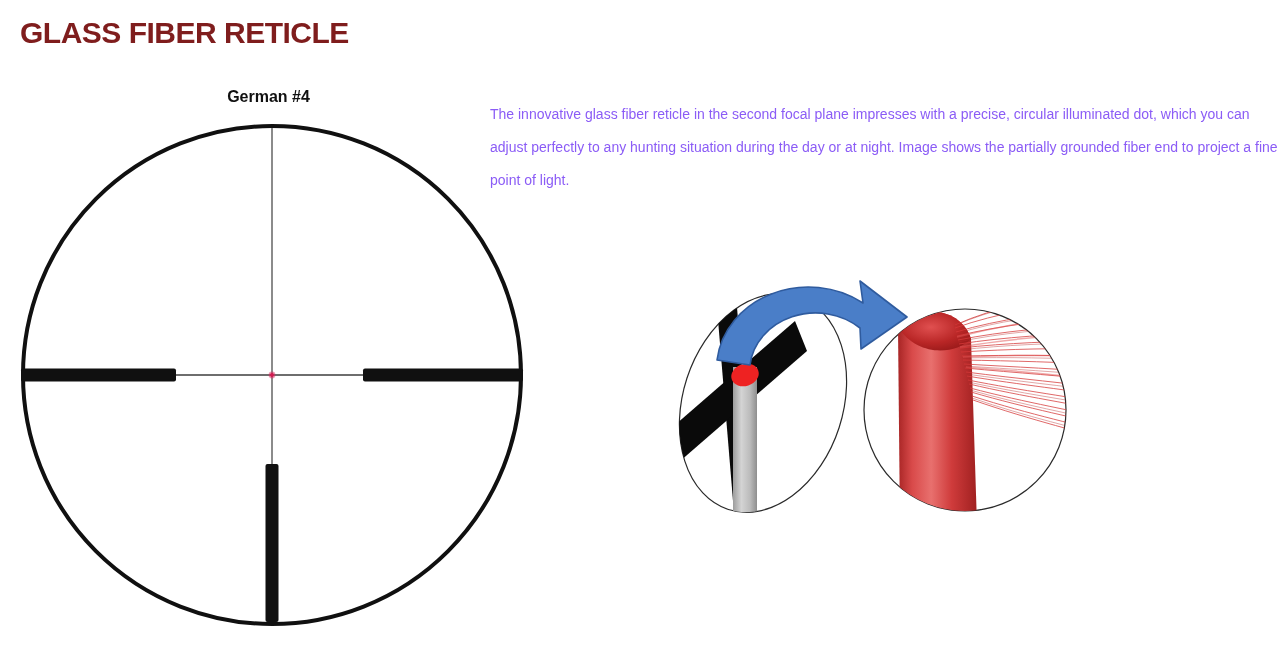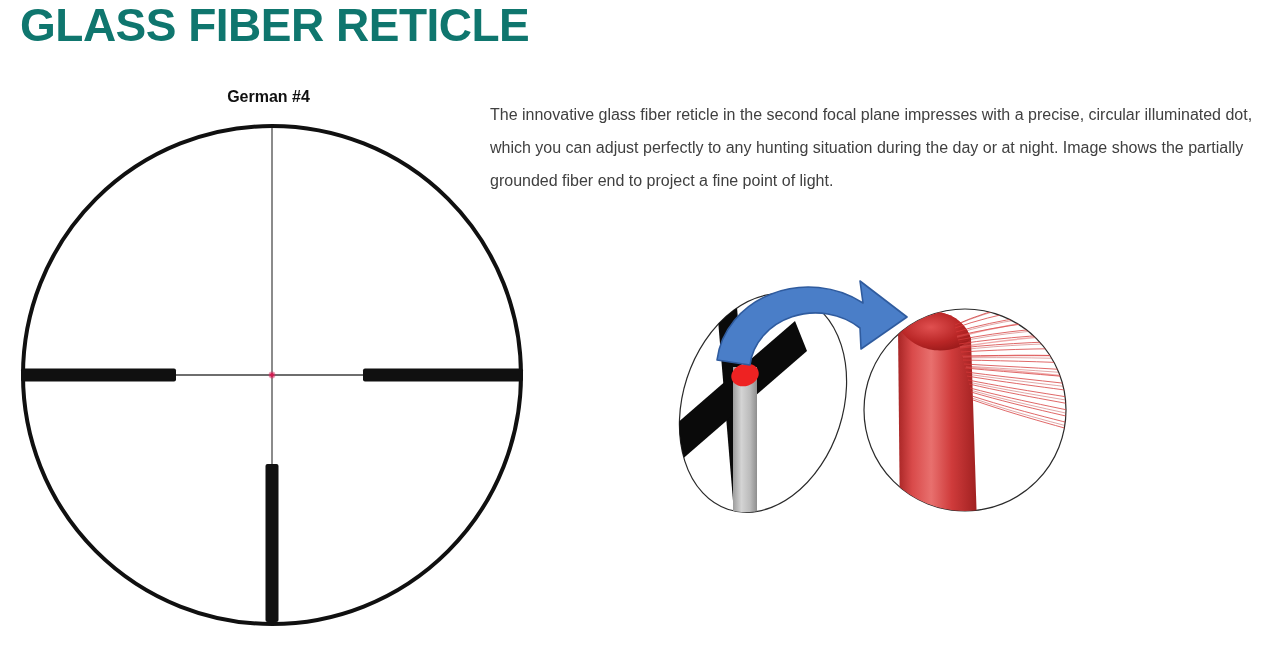--- a/index.html
+++ b/index.html
@@ -11,25 +11,25 @@
     width: 1287px;
     height: 649px;
     position: relative;
     overflow: hidden;
     font-family: "Liberation Sans", sans-serif;
   }
 
   #page-title {
     position: absolute;
     left: 20px;
-    top: 0;
-    font-size: 46px;
+    top: 16px;
+    font-size: 30px;
     font-weight: bold;
     letter-spacing: -0.5px;
-    color: #0f766e;
+    color: #7f1d1d;
     font-family: "Liberation Sans", sans-serif;
     white-space: nowrap;
     line-height: 1.1;
   }
 
   #reticle-panel {
     position: absolute;
     left: 0px;
     top: 88px;
     width: 545px;
@@ -54,23 +54,23 @@
     position: absolute;
     left: 0;
     top: 22px;
   }
 
   #description-block {
     position: absolute;
     left: 490px;
     top: 98px;
     width: 795px;
-    font-size: 16px;
+    font-size: 14px;
     line-height: 33px;
-    color: #404040;
+    color: #8b5cf6;
     font-family: "Liberation Sans", sans-serif;
   }
 
   #fiber-illustration {
     position: absolute;
     left: 655px;
     top: 255px;
     width: 430px;
     height: 265px;
   }

